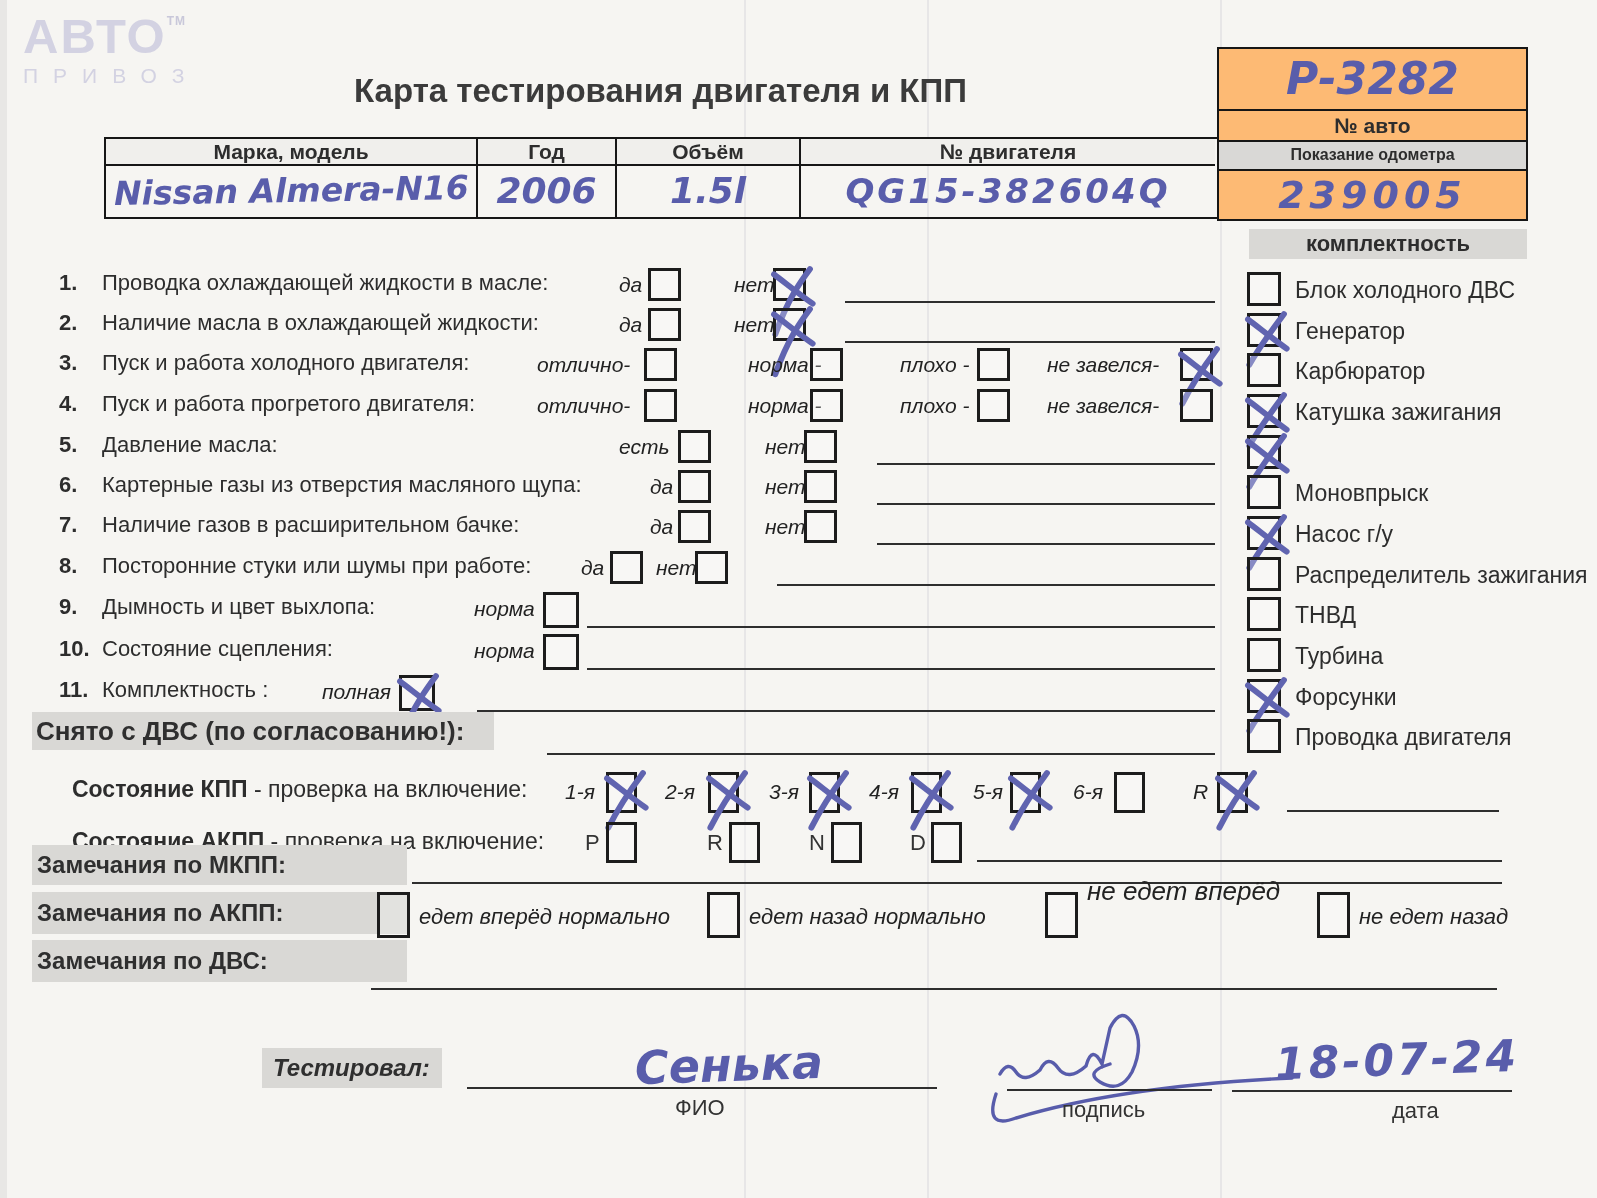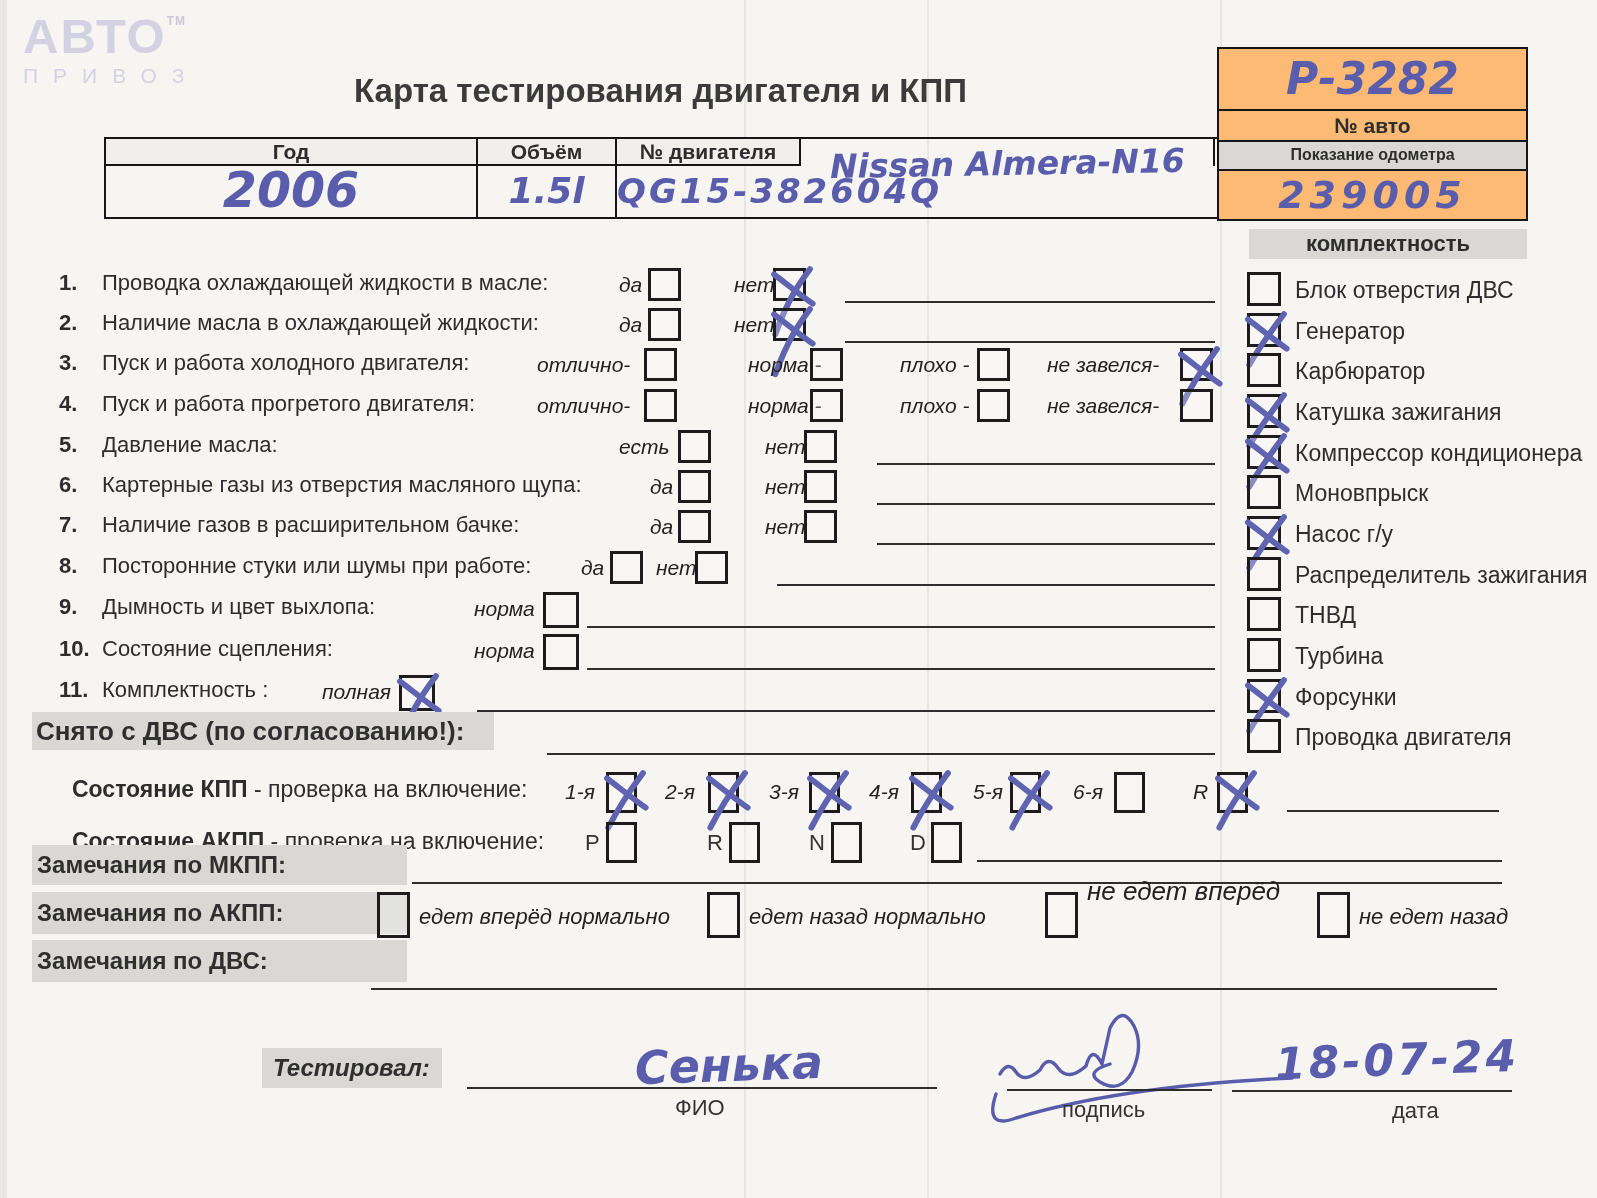--- a/index.html
+++ b/index.html
@@ -66,41 +66,42 @@
   <div class="scanline" style="left:1213px"></div>
 
   <div class="abs" id="logo">
     <div><span class="l1">АВТО</span><span class="tm">ТМ</span></div>
     <div class="l2">ПРИВОЗ</div>
   </div>
 
   <div class="abs" id="title">Карта тестирования двигателя  и КПП</div>
 
   <div class="abs" id="vtable">
+    <div class="hcell">Марка, модель</div>
     <div class="hcell">Год</div>
     <div class="hcell">Объём</div>
     <div class="hcell">№ двигателя</div>
     <div class="vcell"><span class="hand" style="font-size:33px;display:inline-block;transform:rotate(-1deg);line-height:50px">Nissan Almera-N16</span></div>
-    <div class="vcell"><span class="hand" style="font-size:49px;line-height:50px">2006</span></div>
+    <div class="vcell"><span class="hand" style="font-size:36px;line-height:50px">2006</span></div>
     <div class="vcell"><span class="hand" style="font-size:36px;line-height:50px">1.5l</span></div>
     <div class="vcell"><span class="hand" style="font-size:34px;letter-spacing:3px;line-height:50px">QG15-382604Q</span></div>
   </div>
 
   <div class="abs" id="carbox">
     <div class="r1"><span class="hand" style="font-size:44px;line-height:60px">Р-3282</span></div>
     <div class="r2">№ авто</div>
     <div class="r3">Показание одометра</div>
     <div class="r4"><span class="hand" style="font-size:38px;letter-spacing:5px;line-height:48px">239005</span></div>
   </div>
 
   <div class="band" id="eq-band"></div>
   <div class="abs" id="eq-head">комплектность</div>
 
   <span class="cb eq" style="left:1240px;top:272px"></span>
-  <span class="eq-label" style="top:277px">Блок отверстия ДВС</span>
+  <span class="eq-label" style="top:277px">Блок холодного ДВС</span>
   <span class="cb eq on" style="left:1240px;top:313px">
       <svg viewBox="0 0 33 33">
         <path d="M3 7 C11 13 22 22 32 29"></path>
         <path d="M30 3 C24 11 14 24 4 41"></path>
       </svg>
     </span>
   <span class="eq-label" style="top:318px">Генератор</span>
   <span class="cb eq" style="left:1240px;top:353px"></span>
   <span class="eq-label" style="top:358px">Карбюратор</span>
   <span class="cb eq on" style="left:1240px;top:394px">
@@ -109,21 +110,20 @@
         <path d="M30 3 C24 11 14 24 4 41"></path>
       </svg>
     </span>
   <span class="eq-label" style="top:399px">Катушка зажигания</span>
   <span class="cb eq on" style="left:1240px;top:435px">
       <svg viewBox="0 0 33 33">
         <path d="M3 7 C11 13 22 22 32 29"></path>
         <path d="M30 3 C24 11 14 24 4 41"></path>
       </svg>
     </span>
-  <span class="eq-label" style="top:440px">Компрессор кондиционера</span>
   <span class="cb eq" style="left:1240px;top:475px"></span>
   <span class="eq-label" style="top:480px">Моновпрыск</span>
   <span class="cb eq on" style="left:1240px;top:516px">
       <svg viewBox="0 0 33 33">
         <path d="M3 7 C11 13 22 22 32 29"></path>
         <path d="M30 3 C24 11 14 24 4 41"></path>
       </svg>
     </span>
   <span class="eq-label" style="top:521px">Насос г/у</span>
   <span class="cb eq" style="left:1240px;top:557px"></span>

